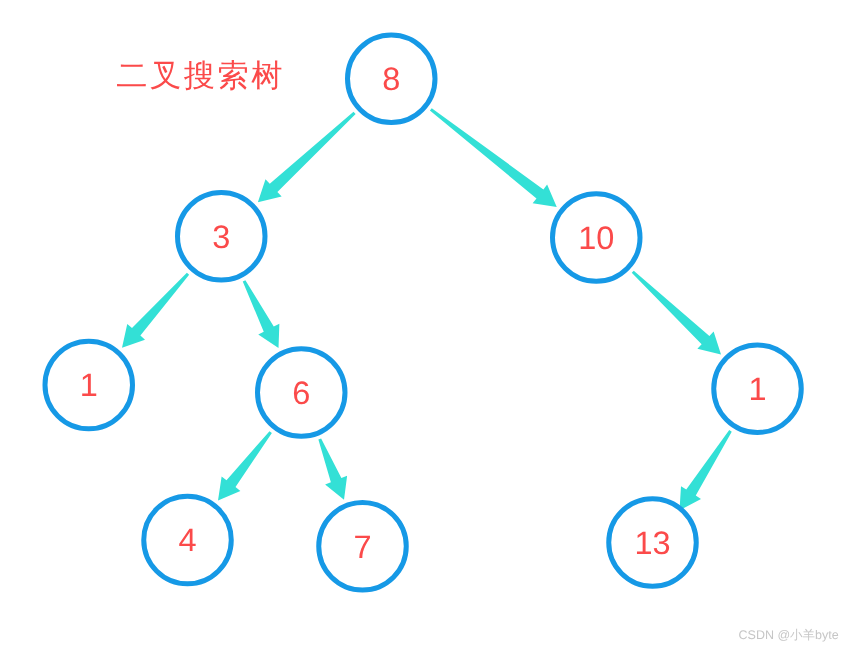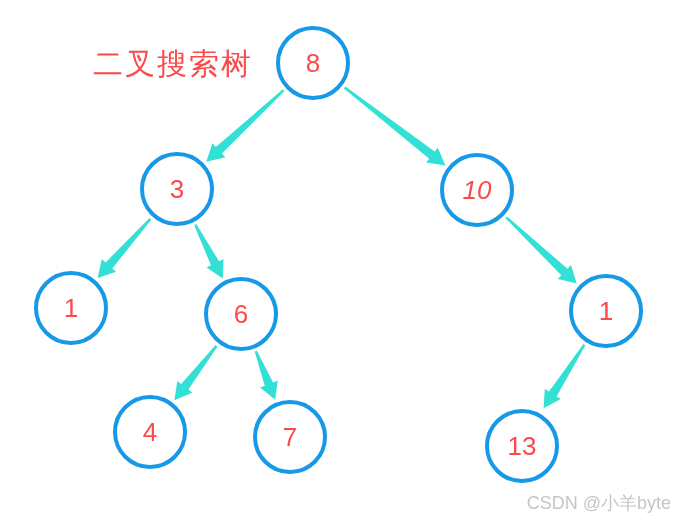--- a/index.html
+++ b/index.html
@@ -10,21 +10,21 @@
     width: 680px;
     height: 522px;
     background: var(--background, #ffffff);
     overflow: hidden;
   }
 
   .title {
     position: absolute;
     left: 93px;
     top: 44px;
-    font-size: 30px;
+    font-size: 25px;
     letter-spacing: 2px;
     color: var(--title-text, #fb4a4a);
     white-space: nowrap;
   }
 
   .edges-layer {
     position: absolute;
     left: 0; top: 0;
     width: 680px; height: 522px;
     pointer-events: none;
@@ -44,21 +44,21 @@
     align-items: center;
     justify-content: center;
     font-size: 26px;
     color: var(--value-text, #fb4a4a);
   }
 
   .watermark {
     position: absolute;
     right: 9px;
     bottom: 7px;
-    font-size: 18px;
+    font-size: 10px;
     color: var(--watermark-text, #c6c6c6);
     white-space: nowrap;
   }
 </style>
 </head>
 <body>
 
 <div class="canvas">
   <div class="title">二叉搜索树</div>
   <svg class="edges-layer" id="edges-svg" viewBox="0 0 680 522" xmlns="http://www.w3.org/2000/svg">
@@ -71,36 +71,36 @@
       <polygon points="505.4,218.2 561.3,275.3 557.9,278.9 576.8,283.6 570.9,265.1 567.5,268.7 507.0,216.5" fill="#33e0d6"></polygon>
       <polygon points="583.4,344.0 549.0,391.6 544.8,388.9 543.6,408.3 560.8,399.1 556.6,396.4 585.4,345.3" fill="#33e0d6"></polygon>
     </svg>
   <div class="nodes-layer" id="nodes-layer">
       <div class="node" style="left: 276px; top: 26px;">
         <span>8</span>
       </div>
       <div class="node" style="left: 140px; top: 152px;">
         <span>3</span>
       </div>
-      <div class="node" style="left: 440px; top: 153px; font-style: italic;">
+      <div class="node" style="left: 440px; top: 153px;">
         <span>10</span>
       </div>
       <div class="node" style="left: 34px; top: 271px;">
         <span>1</span>
       </div>
       <div class="node" style="left: 204px; top: 277px;">
         <span>6</span>
       </div>
       <div class="node" style="left: 569px; top: 274px;">
         <span>1</span>
       </div>
       <div class="node" style="left: 113px; top: 395px;">
         <span>4</span>
       </div>
       <div class="node" style="left: 253px; top: 400px;">
         <span>7</span>
       </div>
-      <div class="node" style="left: 485px; top: 409px;">
+      <div class="node" style="left: 485px; top: 397px;">
         <span>13</span>
       </div>
     </div>
   <div class="watermark">CSDN @小羊byte</div>
 </div>
 
 </body></html>

